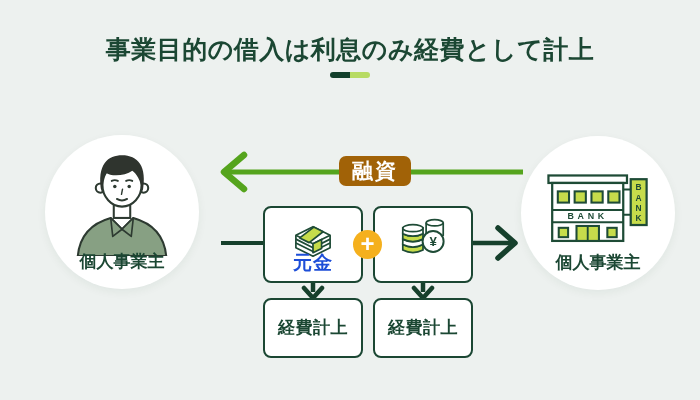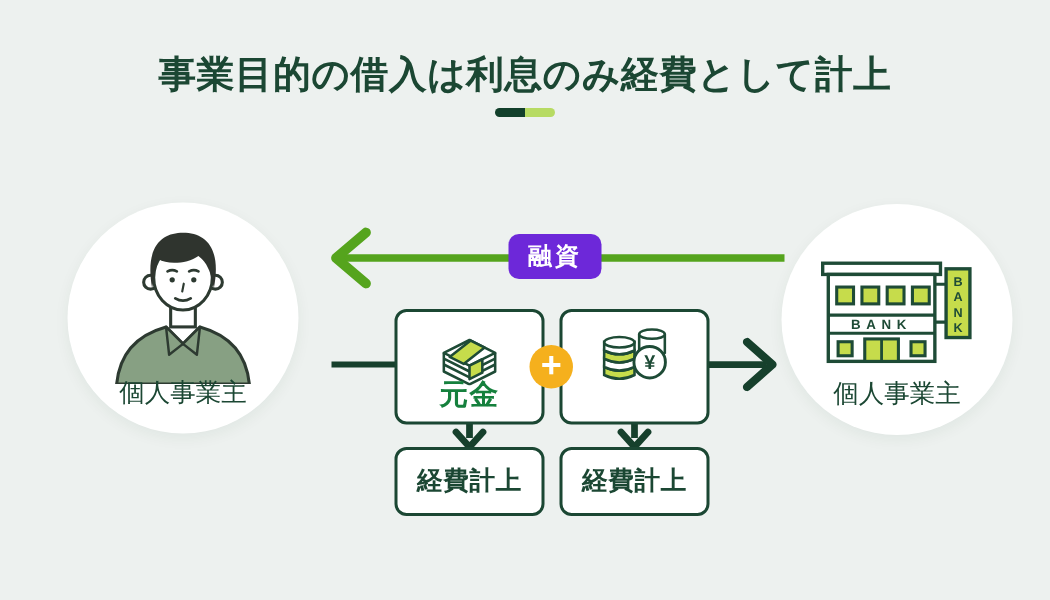--- a/index.html
+++ b/index.html
@@ -26,62 +26,62 @@
   
   .actor-circle{
     position:absolute;width:154px;height:154px;border-radius:50%;
     background:#FFFFFF;box-shadow:0 3px 10px rgba(20,60,40,.06);
     overflow:hidden;
   }
   .actor-circle.borrower{left:45px;top:135px;}
   .actor-circle.lender{left:521px;top:136px;}
   .actor-label{
     position:absolute;bottom:16px;left:0;width:100%;
-    text-align:center;font-size:17px;font-weight:normal;color:#1B4733;
+    text-align:center;font-size:17px;font-weight:bold;color:#1B4733;
   }
   .actor-art{position:absolute;left:50%;transform:translateX(-50%);}
   .person-art{top:13px;width:114px;height:108px;}
   .bank-art{top:32px;width:106px;height:86px;}
 
   
   .loan-arrow-svg{position:absolute;left:214px;top:151px;width:312px;height:42px;}
   .loan-badge{
     position:absolute;left:339px;top:156px;height:30px;
-    background:#6d28d9;color:#fff;font-size:16px;font-weight:bold;
+    background:#a16207;color:#fff;font-size:21px;font-weight:bold;
     border-radius:7px;display:flex;align-items:center;justify-content:center;
     padding:0 13px;letter-spacing:2px;z-index:4;
   }
 
   
   .connector-left{position:absolute;left:221px;top:241px;width:44px;height:4px;background:#16402C;}
   .repay-arrow-svg{position:absolute;left:471px;top:224px;width:52px;height:38px;}
   .flow-box{
     position:absolute;width:100px;height:77px;background:#fff;
     border:2.5px solid #1B4733;border-radius:8px;box-sizing:border-box;z-index:2;
   }
   .flow-box.principal{left:263px;top:206px;}
   .flow-box.interest{left:373px;top:206px;}
   .flow-box .box-icon{position:absolute;top:7px;left:50%;transform:translateX(-50%);width:58px;height:42px;}
   .flow-box .box-label{
     position:absolute;bottom:5px;left:0;width:100%;text-align:center;
-    font-size:19px;font-weight:bold;color:#15803d;letter-spacing:1px;
+    font-size:19px;font-weight:bold;color:#1d4ed8;letter-spacing:1px;
   }
   .plus-circle{
     position:absolute;left:353px;top:230px;width:29px;height:29px;border-radius:50%;
     background:#F5B01D;color:#fff;z-index:5;
     display:flex;align-items:center;justify-content:center;
     font-size:24px;font-weight:bold;line-height:1;padding-bottom:2px;box-sizing:border-box;
   }
   .down-arrow-svg{position:absolute;top:281px;width:24px;height:19px;}
   .down-arrow-svg.left{left:301px;}
   .down-arrow-svg.right{left:411px;}
 
   
   .result-box{
-    position:absolute;width:100px;height:46px;background:#fff;
+    position:absolute;width:100px;height:60px;background:#fff;
     border:2.5px solid #1B4733;border-radius:8px;box-sizing:border-box;
     display:flex;flex-direction:column;align-items:center;justify-content:center;
     font-size:17px;font-weight:bold;color:#1B4733;line-height:1.35;letter-spacing:0.5px;
   }
   .result-box.no{left:263px;top:298px;}
   .result-box.yes{left:373px;top:298px;}
 </style>
 </head>
 <body>
 

